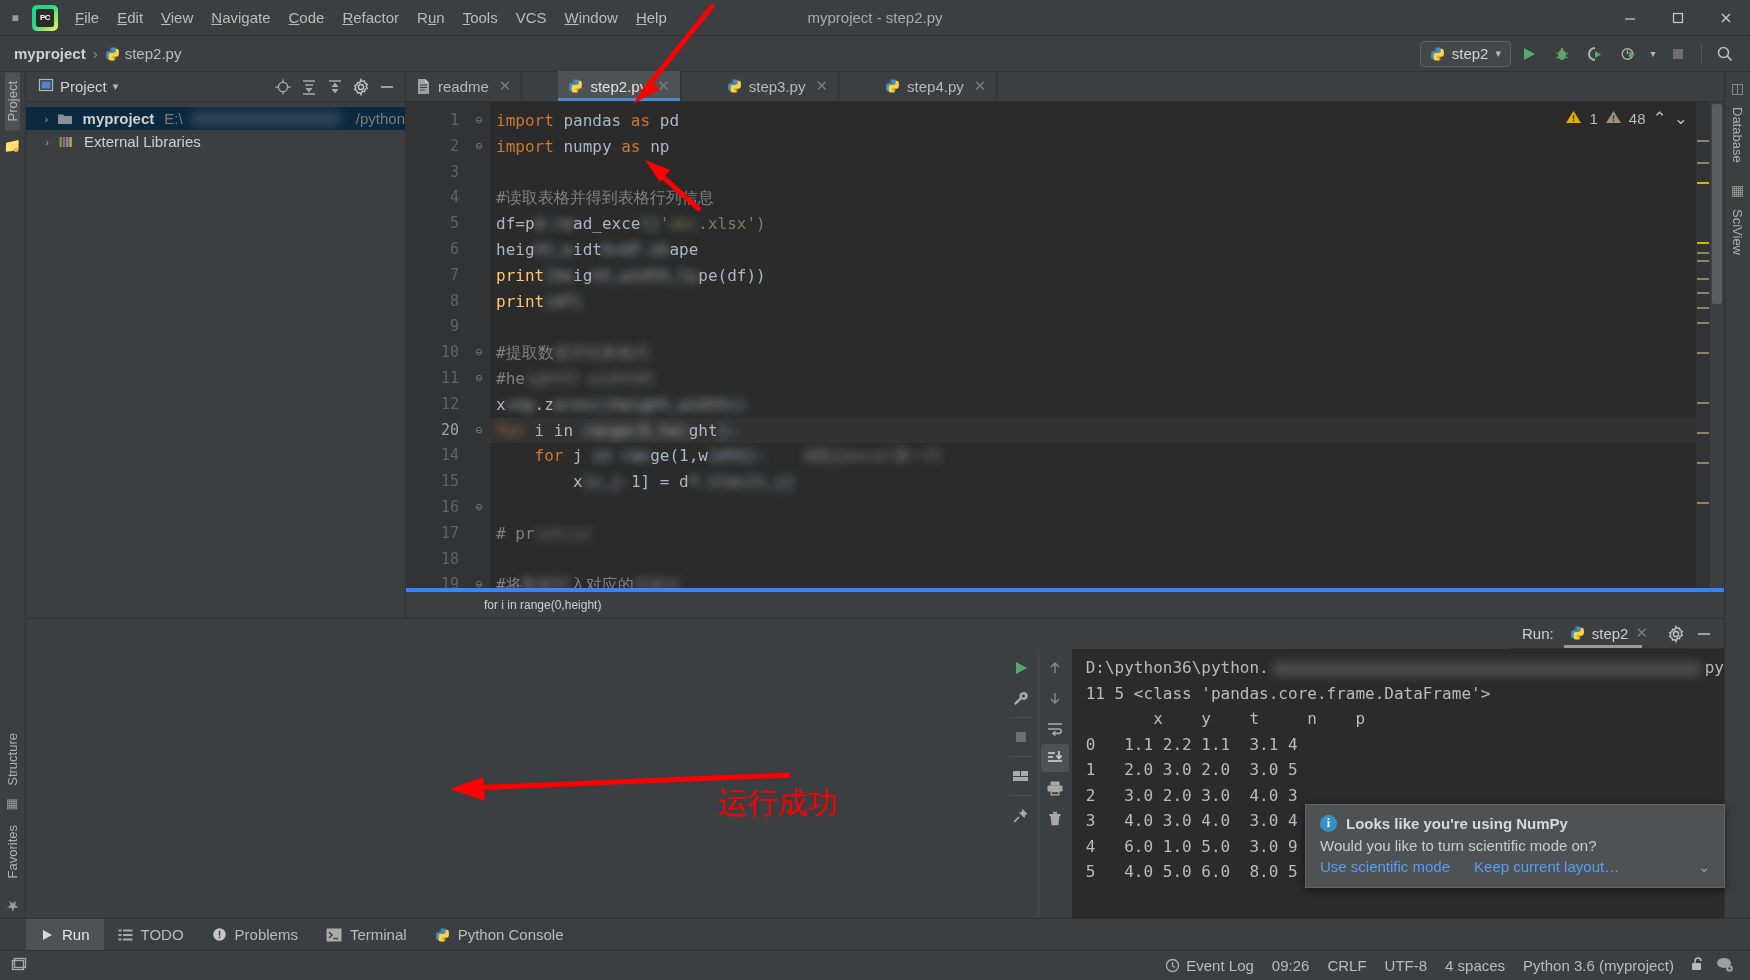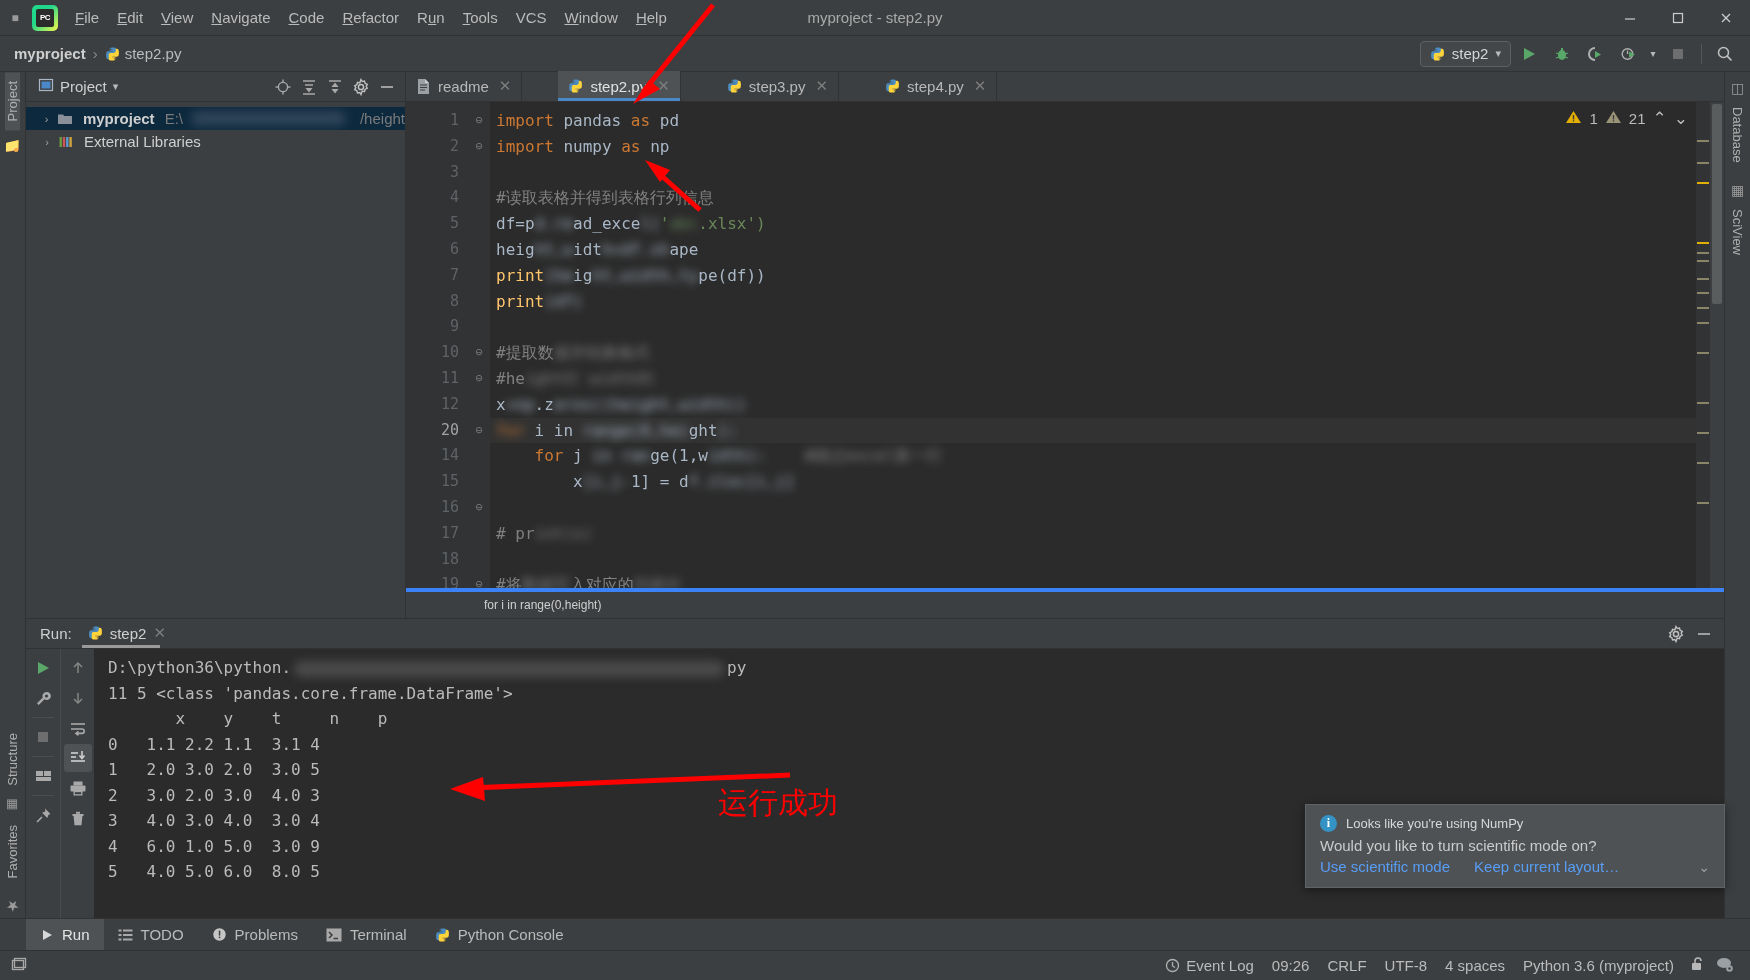--- a/index.html
+++ b/index.html
@@ -170,20 +170,21 @@
   }
   .crumbbar {
     height:30px; background:#3c3f41; border-top:4px solid #3b82f6;
     display:flex; align-items:center; padding-left:78px; font-size:12px; color:#cfcfcf; flex:0 0 30px;
   }
 
   
   .runpane {
     height:300px; flex:0 0 300px; background:#3c3f41; display:flex; flex-direction:column;
     border-top:1px solid #323232;
+    align-items:flex-end;
   }
   .run-header {
     height:30px; display:flex; align-items:center; padding:0 8px 0 14px; gap:10px;
     border-bottom:1px solid #323232; flex:0 0 30px;
   }
   .run-label { font-size:15px; color:#cfcfcf; }
   .run-tab {
     display:flex; align-items:center; gap:7px; font-size:15px; color:#cfcfcf;
     position:relative; padding:4px 6px 5px 6px;
   }
@@ -207,21 +208,21 @@
     white-space:pre;
   }
 
   
   .balloon {
     position:absolute; right:25px; bottom:92px; width:420px; background:#4e5254;
     border:1px solid #5e6365; padding:10px 14px 12px 14px; z-index:30;
     box-shadow:0 2px 9px rgba(0,0,0,.45);
   }
   .balloon .row1 { display:flex; align-items:center; gap:9px; }
-  .balloon .title { font-weight:normal; font-size:13px; color:#d8d8d8; }
+  .balloon .title { font-weight:bold; font-size:15px; color:#d8d8d8; }
   .balloon .sub { margin:5px 0 4px 0; font-size:15px; color:#cbcbcb; }
   .balloon .links { display:flex; align-items:center; gap:24px; font-size:15px; }
   .balloon a { color:#589df6; text-decoration:none; }
   .info-i {
     width:17px; height:17px; border-radius:50%; background:#3592c4; color:#fff;
     font-size:12px; font-weight:bold; display:flex; align-items:center; justify-content:center;
     font-family:"Liberation Serif", serif;
   }
   .balloon .chev { margin-left:auto; color:#9aa0a3; font-size:14px; }
 
@@ -439,21 +440,21 @@
               <div class="tnode sel" style="padding-left: 14px;">
                 <span class="arrow">›</span>
                 <span style="display: flex; align-items: center; margin-right: 6px;">
                   <svg width="16" height="14" viewBox="0 0 16 14">
                     <path d="M1 2.5h5l1.4 1.6H15V12H1z" fill="#8a9099"></path>
                   </svg>
                 </span>
                 <span class="lbl b">myproject</span>
                 <span class="path">E:\</span>
                 <span style="display: inline-block; width: 168px; height: 15px; background: rgb(47, 68, 88); filter: blur(5px); margin: 0px 4px; border-radius: 9px;"></span>
-                <span class="path">/height</span>
+                <span class="path">/python</span>
               </div>
               <div class="tnode" style="padding-left: 14px;">
                 <span class="arrow">›</span>
                 <span style="display: flex; align-items: center; margin-right: 6px;">
                   <svg width="16" height="14" viewBox="0 0 16 14">
                     <rect x="1.5" y="2" width="2.4" height="10" fill="#6a9d3e"></rect>
                     <rect x="4.8" y="2" width="2.4" height="10" fill="#cc5555"></rect>
                     <rect x="8.1" y="2" width="2.4" height="10" fill="#5e9ad0"></rect>
                     <rect x="11.4" y="2" width="2.4" height="10" fill="#d0a23e"></rect>
                   </svg>
@@ -582,21 +583,21 @@
                   </svg>
               </span>
               <span>1</span>
               <span>
                 <svg width="17" height="16" viewBox="0 0 17 16">
                     <polygon points="8.5,2 16,14 1,14" fill="#9b9477"></polygon>
                     <rect x="7.8" y="6" width="1.4" height="4.5" fill="#3c3f41"></rect>
                     <rect x="7.8" y="11.2" width="1.4" height="1.4" fill="#3c3f41"></rect>
                   </svg>
               </span>
-              <span>21</span>
+              <span>48</span>
               <span style="font-size:17px">⌃</span>
               <span style="font-size:17px">⌄</span>
             </div>
           </div>
           <div class="crumbbar">
             <span>for i in range(0,height)</span>
           </div>
         </div>
       </div>
 

